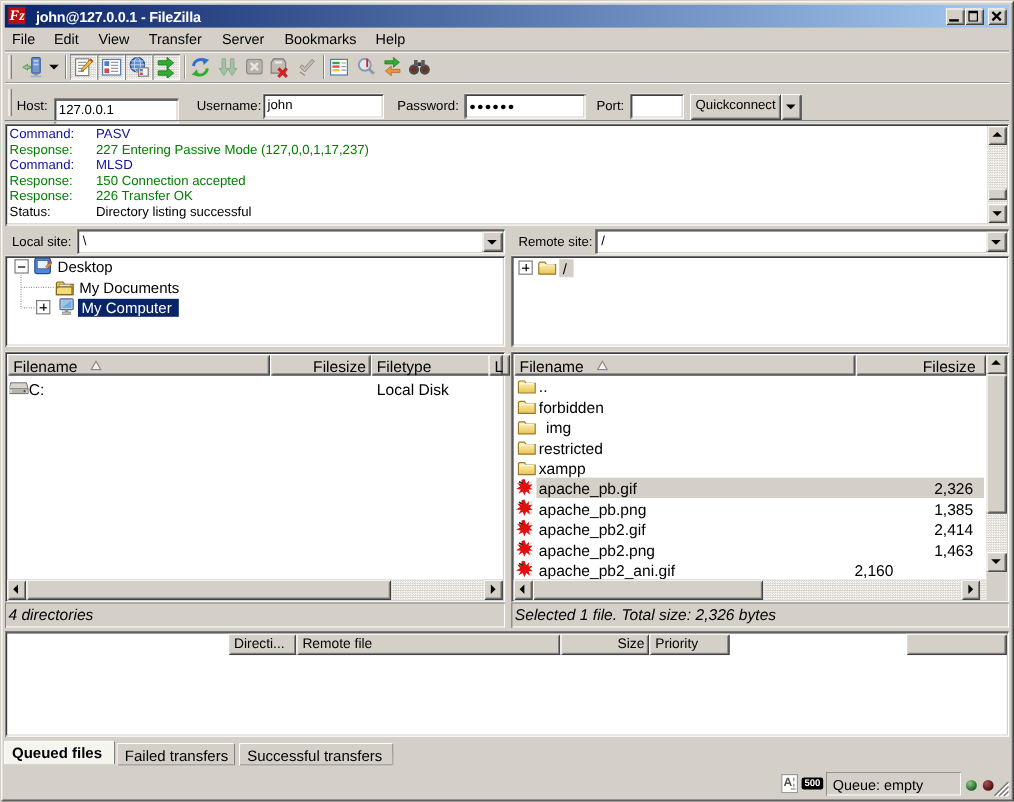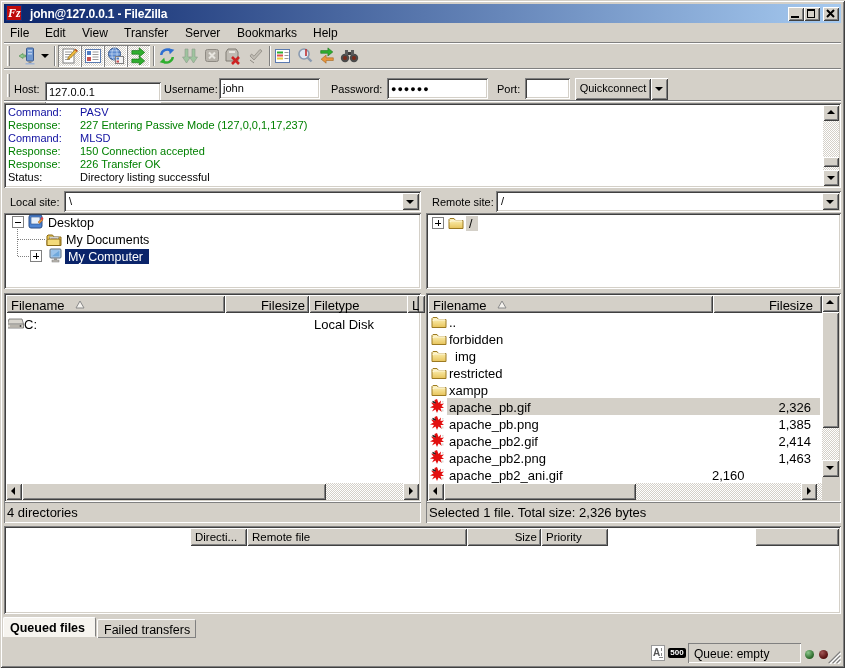--- a/index.html
+++ b/index.html
@@ -37,21 +37,21 @@
 .arrow-l { width:0; height:0; border-top:4px solid transparent; border-bottom:4px solid transparent; border-right:4px solid #000; position:absolute; }
 .arrow-r { width:0; height:0; border-top:4px solid transparent; border-bottom:4px solid transparent; border-left:4px solid #000; position:absolute; }
 .sb-btn { position:absolute; background:#d4d0c8; box-shadow: inset 1px 1px 0 #ffffff, inset -1px -1px 0 #404040, inset 2px 2px 0 #d4d0c8, inset -2px -2px 0 #808080; }
 .sb-thumb { position:absolute; background:#d4d0c8; box-shadow: inset 1px 1px 0 #ffffff, inset -1px -1px 0 #404040, inset 2px 2px 0 #d4d0c8, inset -2px -2px 0 #808080; }
 .hdrcell { position:absolute; top:0; height:18px; background:#d4d0c8;
   box-shadow: inset 1px 1px 0 #ffffff, inset -1px -1px 0 #404040, inset 2px 2px 0 #d4d0c8, inset -2px -2px 0 #808080;
   padding:3px 0 0 5px; overflow:hidden; }
 .pm { position:absolute; width:12px; height:12px; background:#fff; border:1px solid #808080; }
 .pm:before { content:""; position:absolute; left:2px; top:5px; width:6px; height:1px; background:#000; }
 .pm.plus:after { content:""; position:absolute; left:5px; top:2px; width:1px; height:6px; background:#000; }
-.statusline { position:absolute; font-size:13px; padding-top:3px; padding-left:3px; box-shadow: inset 1px 1px 0 #808080, inset -1px -1px 0 #ffffff; height:21px; }
+.statusline { position:absolute; font-size:13px; padding-top:3px; padding-left:3px; box-shadow: inset 1px 1px 0 #808080, inset -1px -1px 0 #ffffff; height:21px;font-style:italic; }
 .tab { position:absolute; height:19px; white-space:nowrap; background:#d4d0c8; border-top:1px solid #fff; border-left:1px solid #fff; border-right:1px solid #808080; border-top-left-radius:2px; border-top-right-radius:2px; padding:3px 5px 0 6px; }
 .led { position:absolute; width:9px; height:9px; border-radius:50%; }
 </style>
 </head>
 <body>
 <svg width="0" height="0" style="position:absolute">
   <defs>
     <linearGradient id="fg" x1="0" y1="0" x2="0" y2="1">
       <stop offset="0" stop-color="#fdf3c1"></stop>
         <stop offset="0.5" stop-color="#f3dd8d"></stop>
@@ -231,21 +231,21 @@
     <circle cx="14" cy="11" r="2" fill="#7a2a1a"></circle>
     <path d="M5 3 h3 v5 h-3 z M11 3 h3 v5 h-3 z" fill="#5a5a5a"></path>
     <rect x="8" y="5" width="3" height="3" fill="#3a3a3a"></rect>
   </svg>
 </div>
 <div class="abs etch" style="left:4px;top:68px;width:837px"></div>
 
 <div class="abs" id="qc" style="left:4px;top:70px;width:837px;height:31px">
   <div class="grip abs" style="left:3px;top:4px;height:23px"></div>
   <div class="abs" style="left:10px;top:13px">Host:</div>
-  <div class="txt abs" style="left:41px;top:12px;width:116px">127.0.0.1</div>
+  <div class="txt abs" style="left:41px;top:12px;width:104px">127.0.0.1</div>
   <div class="abs" style="left:160px;top:13px">Username:</div>
   <div class="txt abs" style="left:215px;top:8px;width:101px">john</div>
   <div class="abs" style="left:327px;top:13px">Password:</div>
   <div class="txt abs" style="left:383px;top:8px;width:101px;font-size:9px;letter-spacing:1px;padding-top:6px">●●●●●●</div>
   <div class="abs" style="left:493px;top:13px">Port:</div>
   <div class="txt abs" style="left:521px;top:8px;width:45px"></div>
   <div class="abs raised2" style="left:571px;top:8px;width:76px;height:22px;text-align:center;padding-top:4px;background:#d4d0c8">Quickconnect</div>
   <div class="abs raised2" style="left:647px;top:8px;width:17px;height:22px;background:#d4d0c8">
     <div class="arrow-d abs" style="left:4px;top:9px"></div>
   </div>
@@ -439,20 +439,21 @@
   <div class="hdrcell" style="left:186px;top:2px;width:57px">Directi...</div>
   <div class="hdrcell" style="left:243px;top:2px;width:220px">Remote file</div>
   <div class="hdrcell" style="left:463px;top:2px;width:74px;text-align:right;padding-right:4px">Size</div>
   <div class="hdrcell" style="left:537px;top:2px;width:67px">Priority</div>
   <div class="hdrcell" style="left:751px;top:2px;width:84px"></div>
 </div>
 
 <div class="abs" id="tabs" style="left:0px;top:617px;width:845px;height:20px;font-size:12.5px">
   <div class="tab" style="left:3px;top:0;width:93px;height:20px;background:#f6f4ef;font-weight:bold;border-bottom:1px solid #f6f4ef">Queued files</div>
   <div class="tab" style="left:97px;top:2px;width:99px;box-shadow:inset 0 -1px 0 #808080">Failed transfers</div>
+  <div class="tab" style="left:199px;top:2px;width:129px;box-shadow:inset 0 -1px 0 #808080">Successful transfers</div>
 </div>
 
 <div class="abs" id="statusbar" style="left:4px;top:640px;width:837px;height:24px;font-size:12px">
 
   <div class="abs" style="left:647px;top:5px;width:14px;height:16px;background:#fff;border:1px solid #9a9a9a">
     <div class="abs" style="left:1px;top:1px;font-weight:bold;font-size:10px;color:#555">A</div>
     <div class="abs" style="left:9px;top:2px;width:1px;height:3px;background:#888"></div>
     <div class="abs" style="left:9px;top:7px;width:1px;height:3px;background:#888"></div>
     <div class="abs" style="left:7px;top:11px;width:4px;height:1px;background:#888"></div>
   </div>

